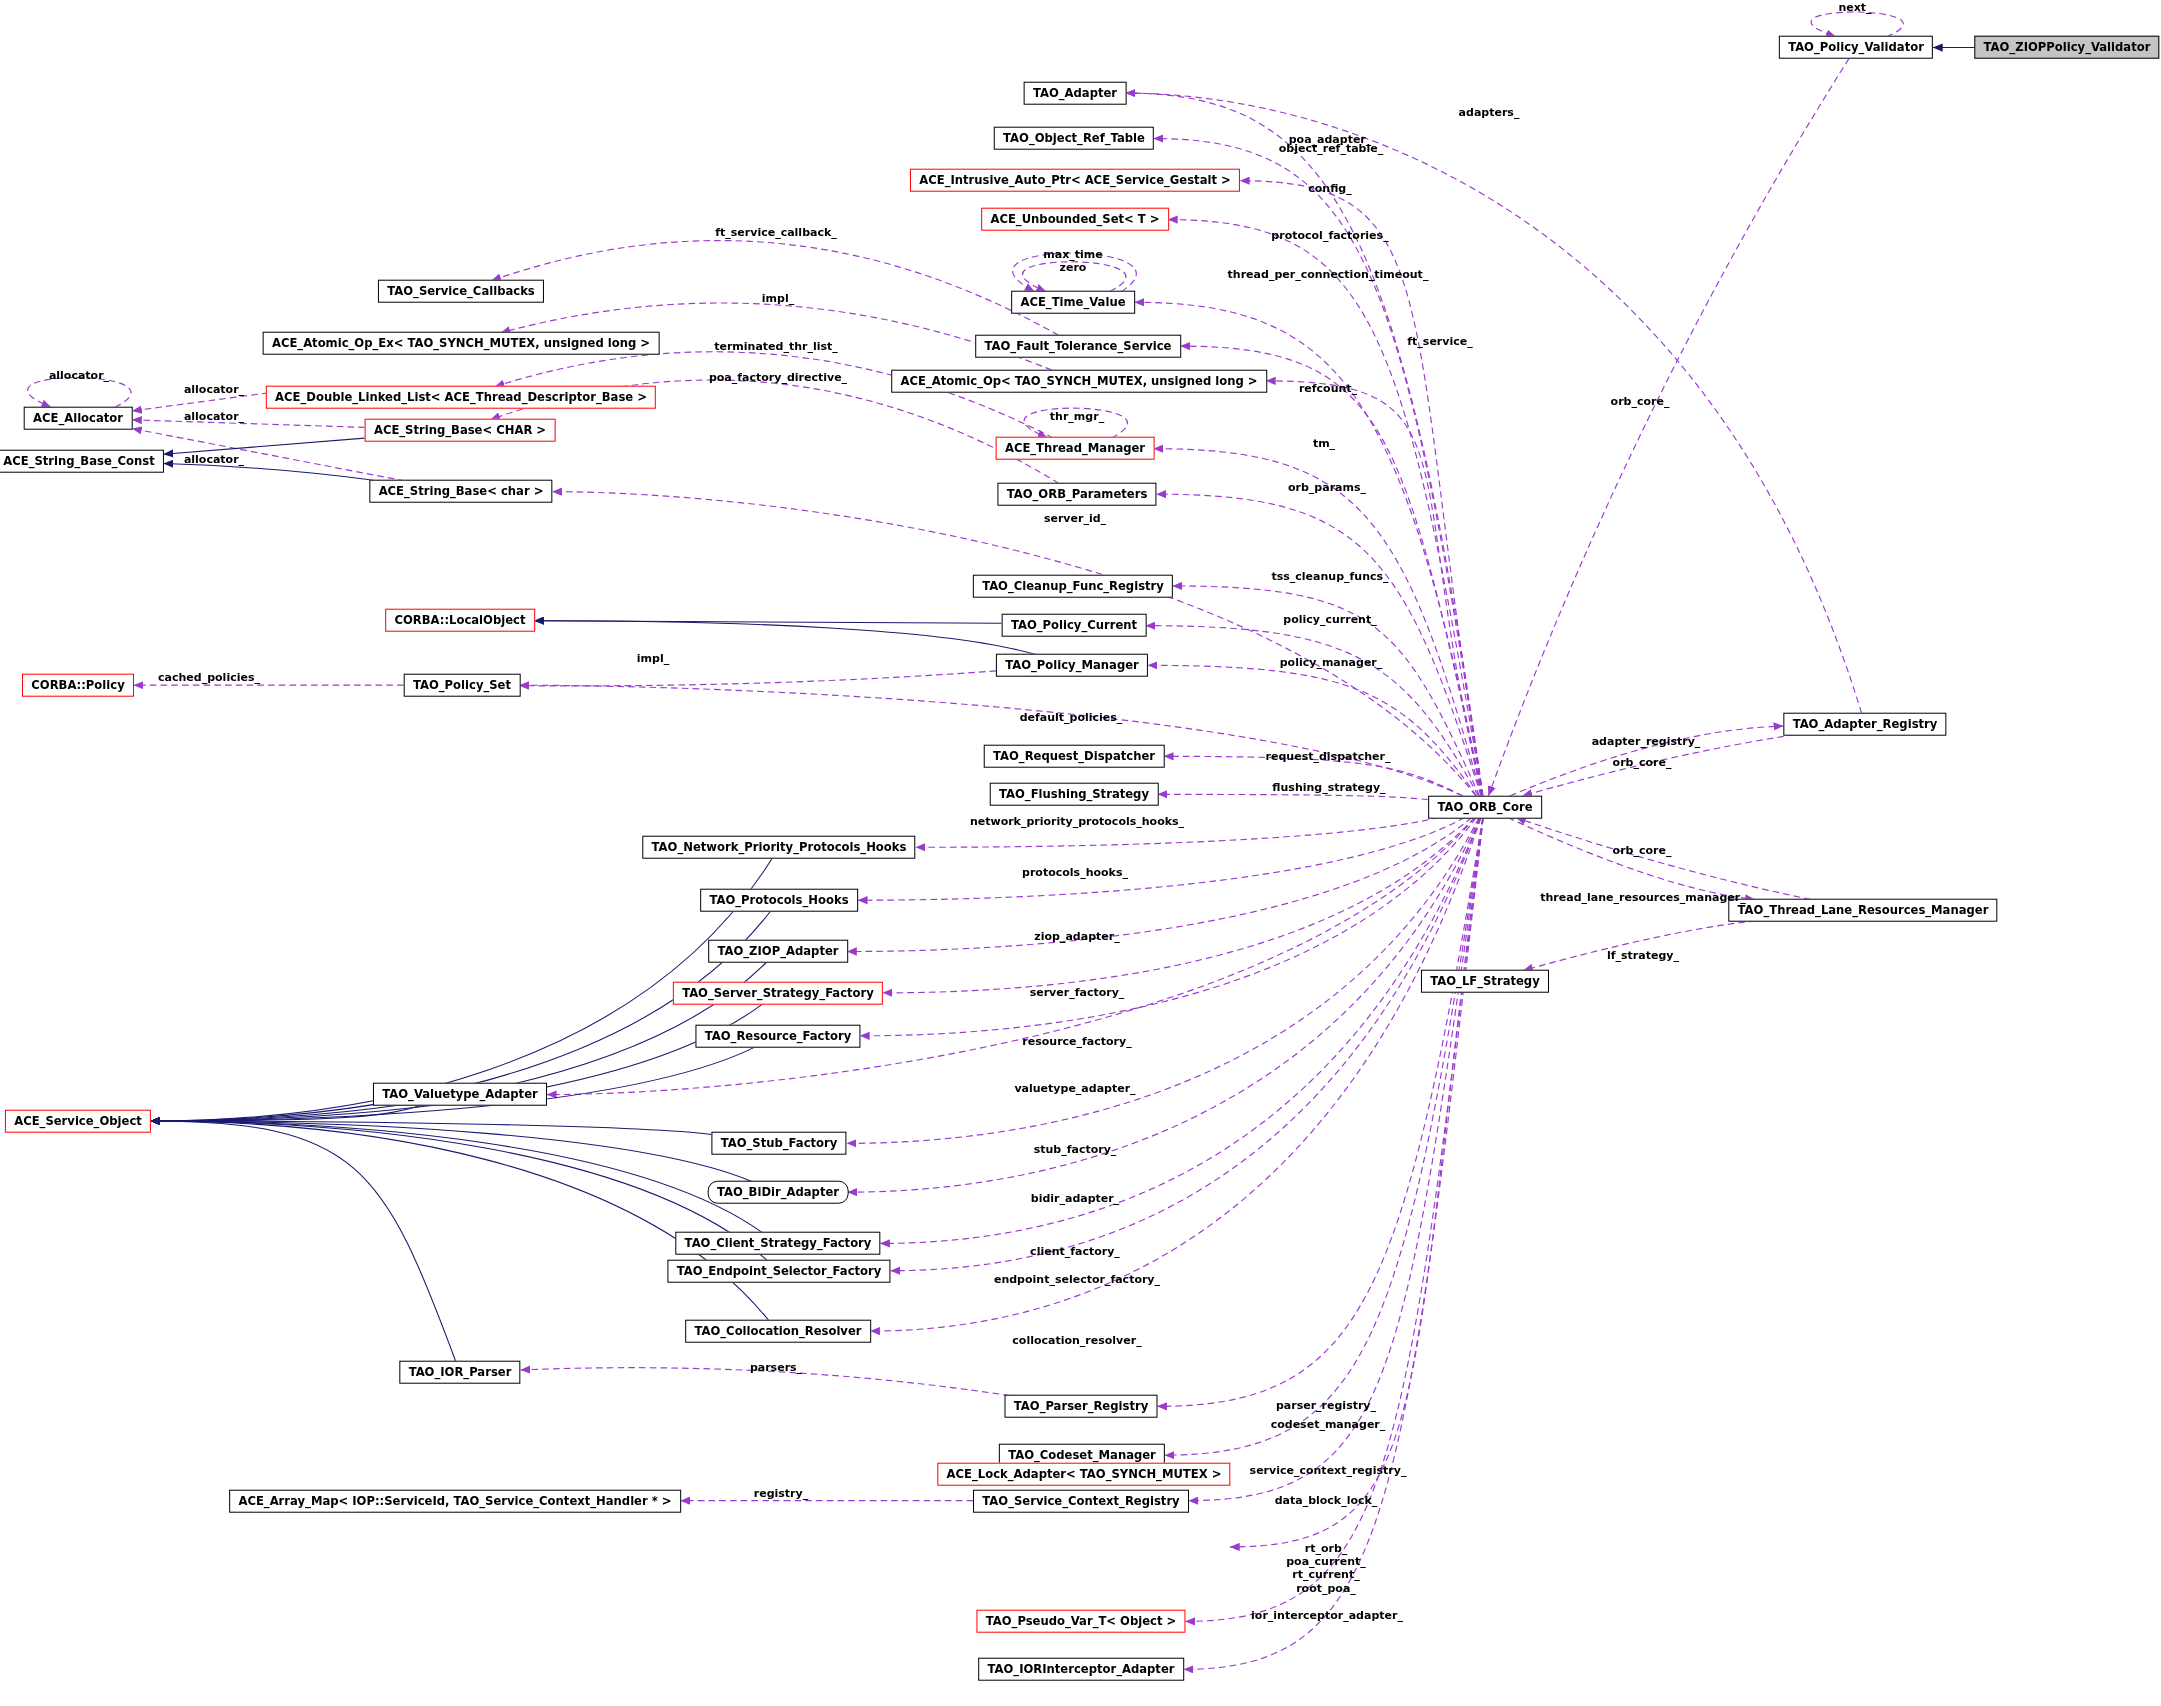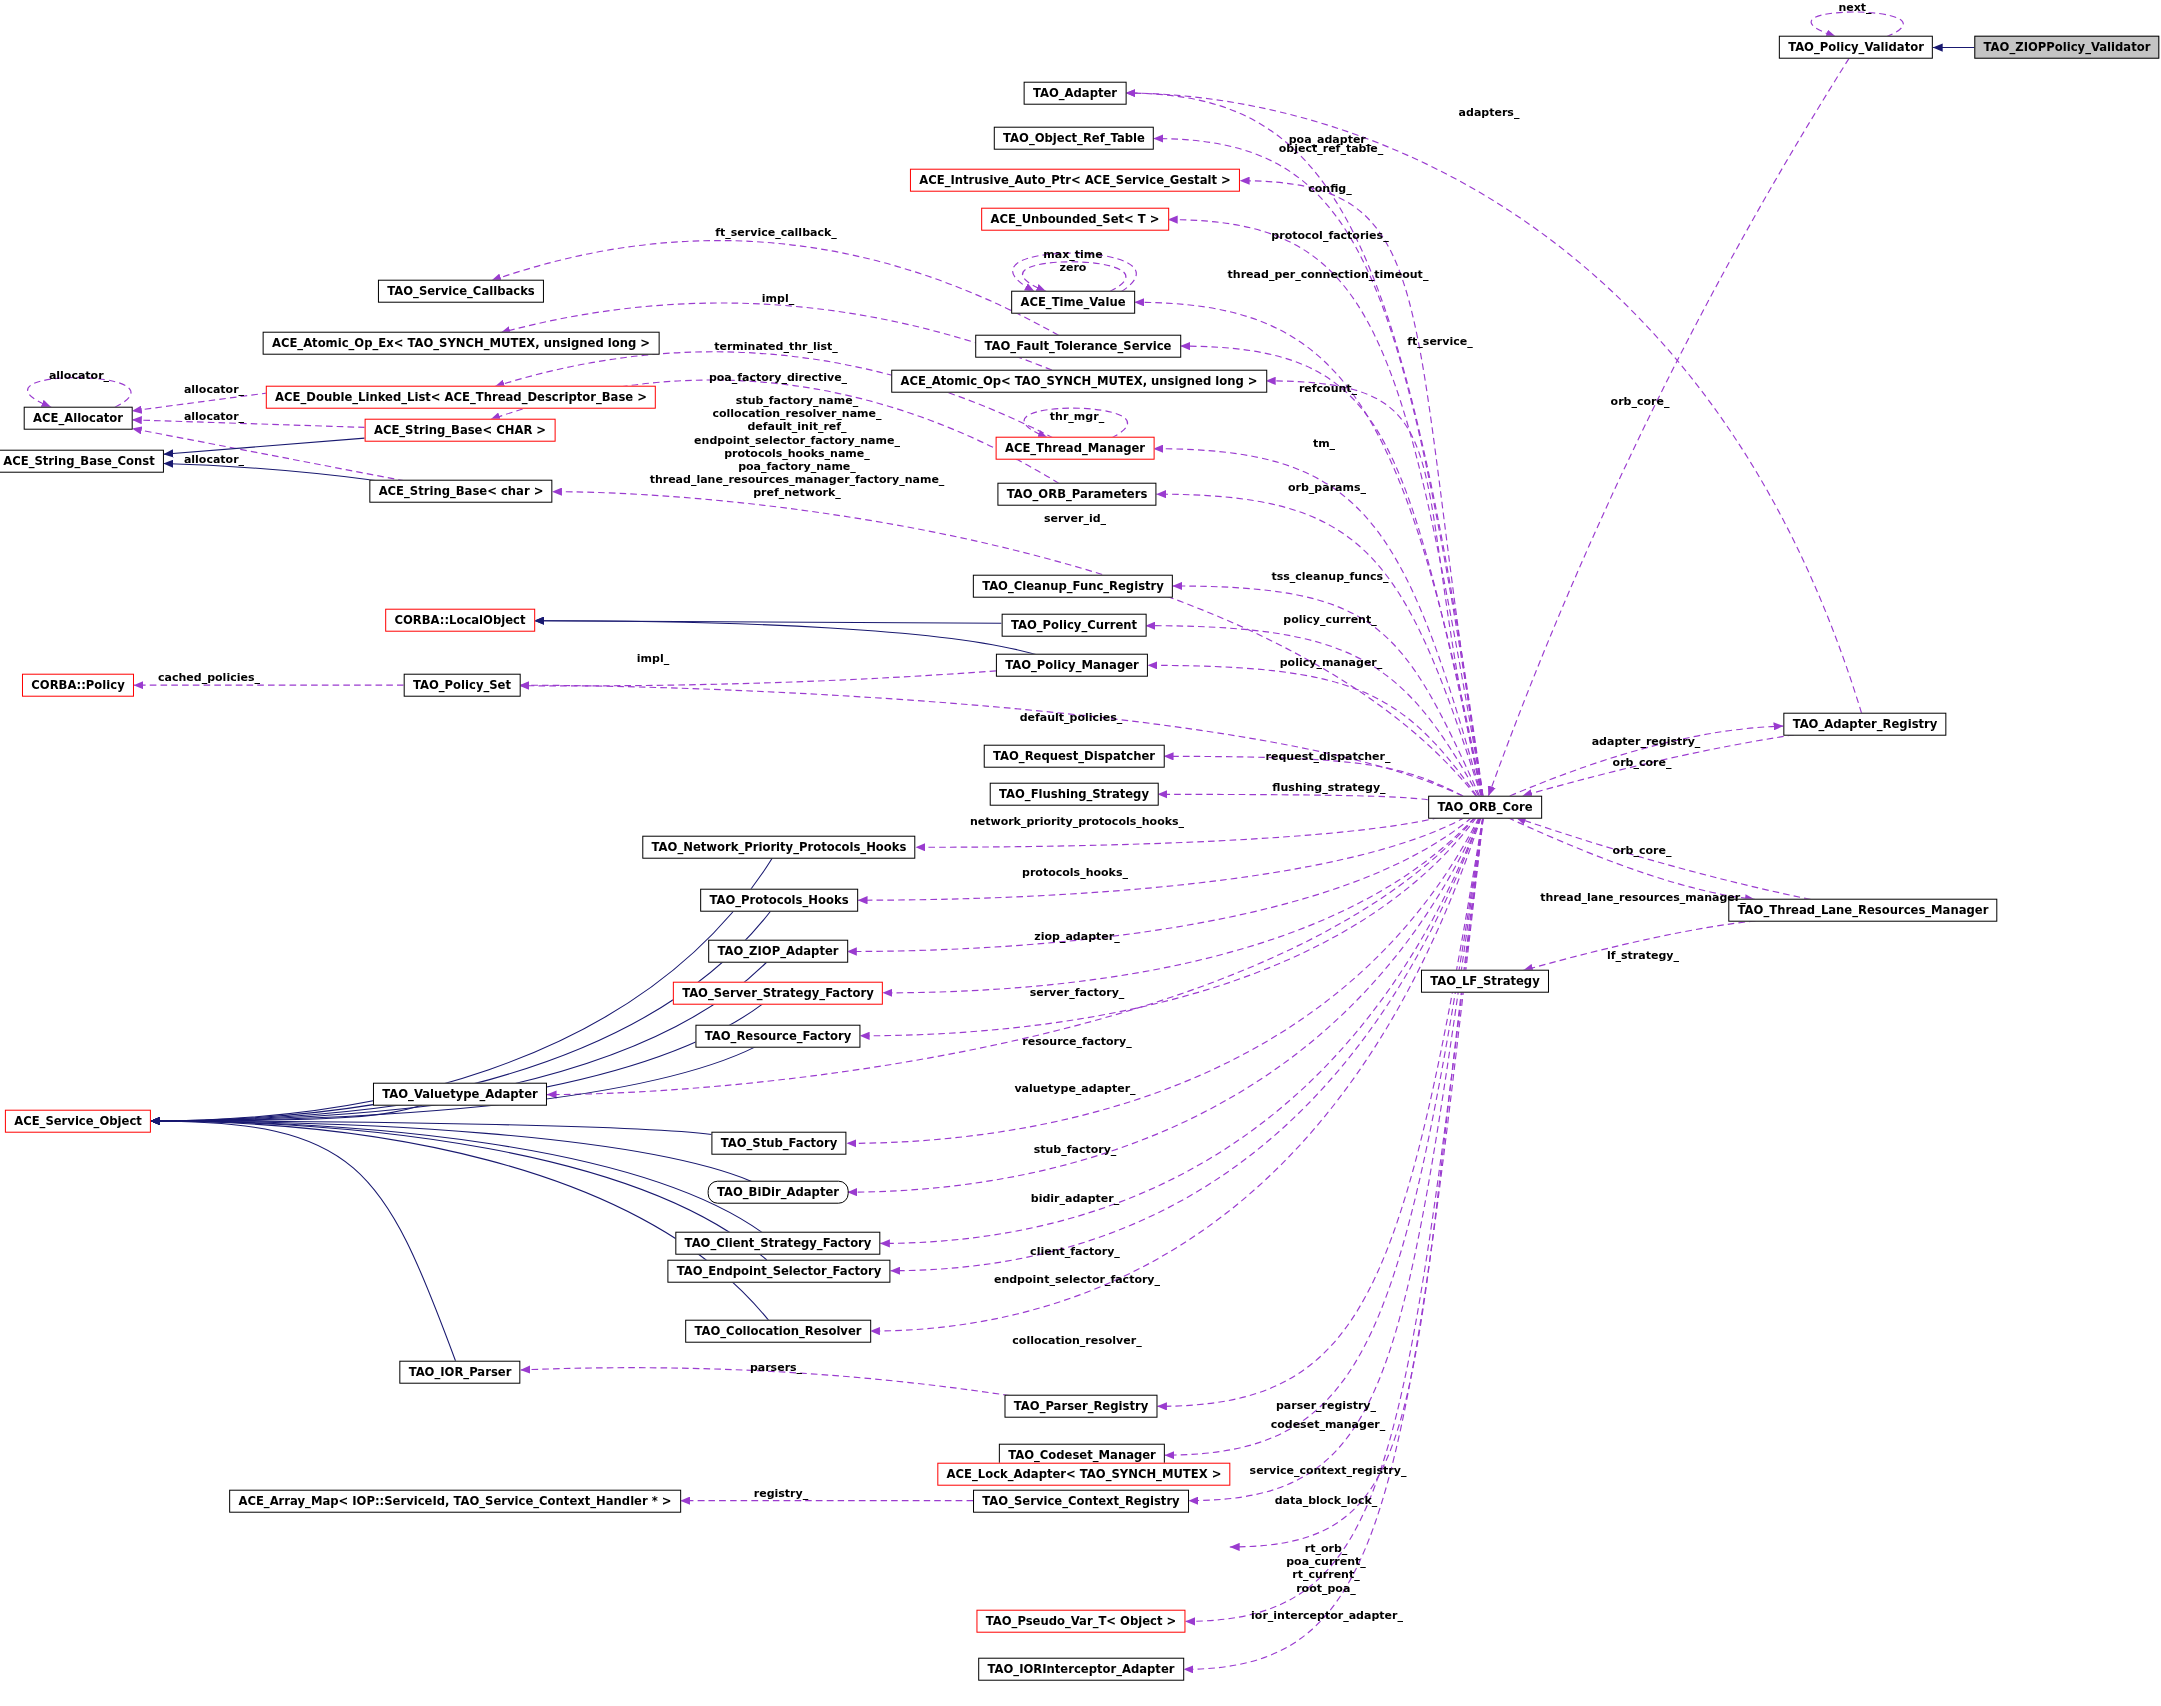--- a/index.html
+++ b/index.html
@@ -169,28 +169,20 @@
     <div class="elabel" style="left: 1392px; top: 342px; margin-left: 48px;">ft_service_</div>
     <div class="elabel" style="left: 776px; top: 347px;">terminated_thr_list_</div>
     <div class="elabel" style="left: 1328px; top: 389px;">refcount_</div>
     <div class="elabel" style="left: 778px; top: 378px;">poa_factory_directive_</div>
     <div class="elabel" style="left: 1077px; top: 417px;">thr_mgr_</div>
     <div class="elabel" style="left: 79px; top: 376px;">allocator_</div>
     <div class="elabel" style="left: 214px; top: 390px;">allocator_</div>
     <div class="elabel" style="left: 214px; top: 417px;">allocator_</div>
     <div class="elabel" style="left: 214px; top: 460px;">allocator_</div>
     <div class="elabel" style="left: 1324px; top: 444px;">tm_</div>
-    <div class="elabel" style="left: 797px; top: 447px;">stub_factory_name_
-collocation_resolver_name_
-default_init_ref_
-endpoint_selector_factory_name_
-protocols_hooks_name_
-poa_factory_name_
-thread_lane_resources_manager_factory_name_
-pref_network_</div>
     <div class="elabel" style="left: 1327px; top: 488px;">orb_params_</div>
     <div class="elabel" style="left: 1075px; top: 519px;">server_id_</div>
     <div class="elabel" style="left: 1330px; top: 577px;">tss_cleanup_funcs_</div>
     <div class="elabel" style="left: 1330px; top: 620px;">policy_current_</div>
     <div class="elabel" style="left: 653px; top: 659px;">impl_</div>
     <div class="elabel" style="left: 1331px; top: 663px;">policy_manager_</div>
     <div class="elabel" style="left: 209px; top: 678px;">cached_policies_</div>
     <div class="elabel" style="left: 1071px; top: 718px;">default_policies_</div>
     <div class="elabel" style="left: 1646px; top: 714px; margin-top: 28px;">adapter_registry_</div>
     <div class="elabel" style="left: 1328px; top: 757px;">request_dispatcher_</div>

